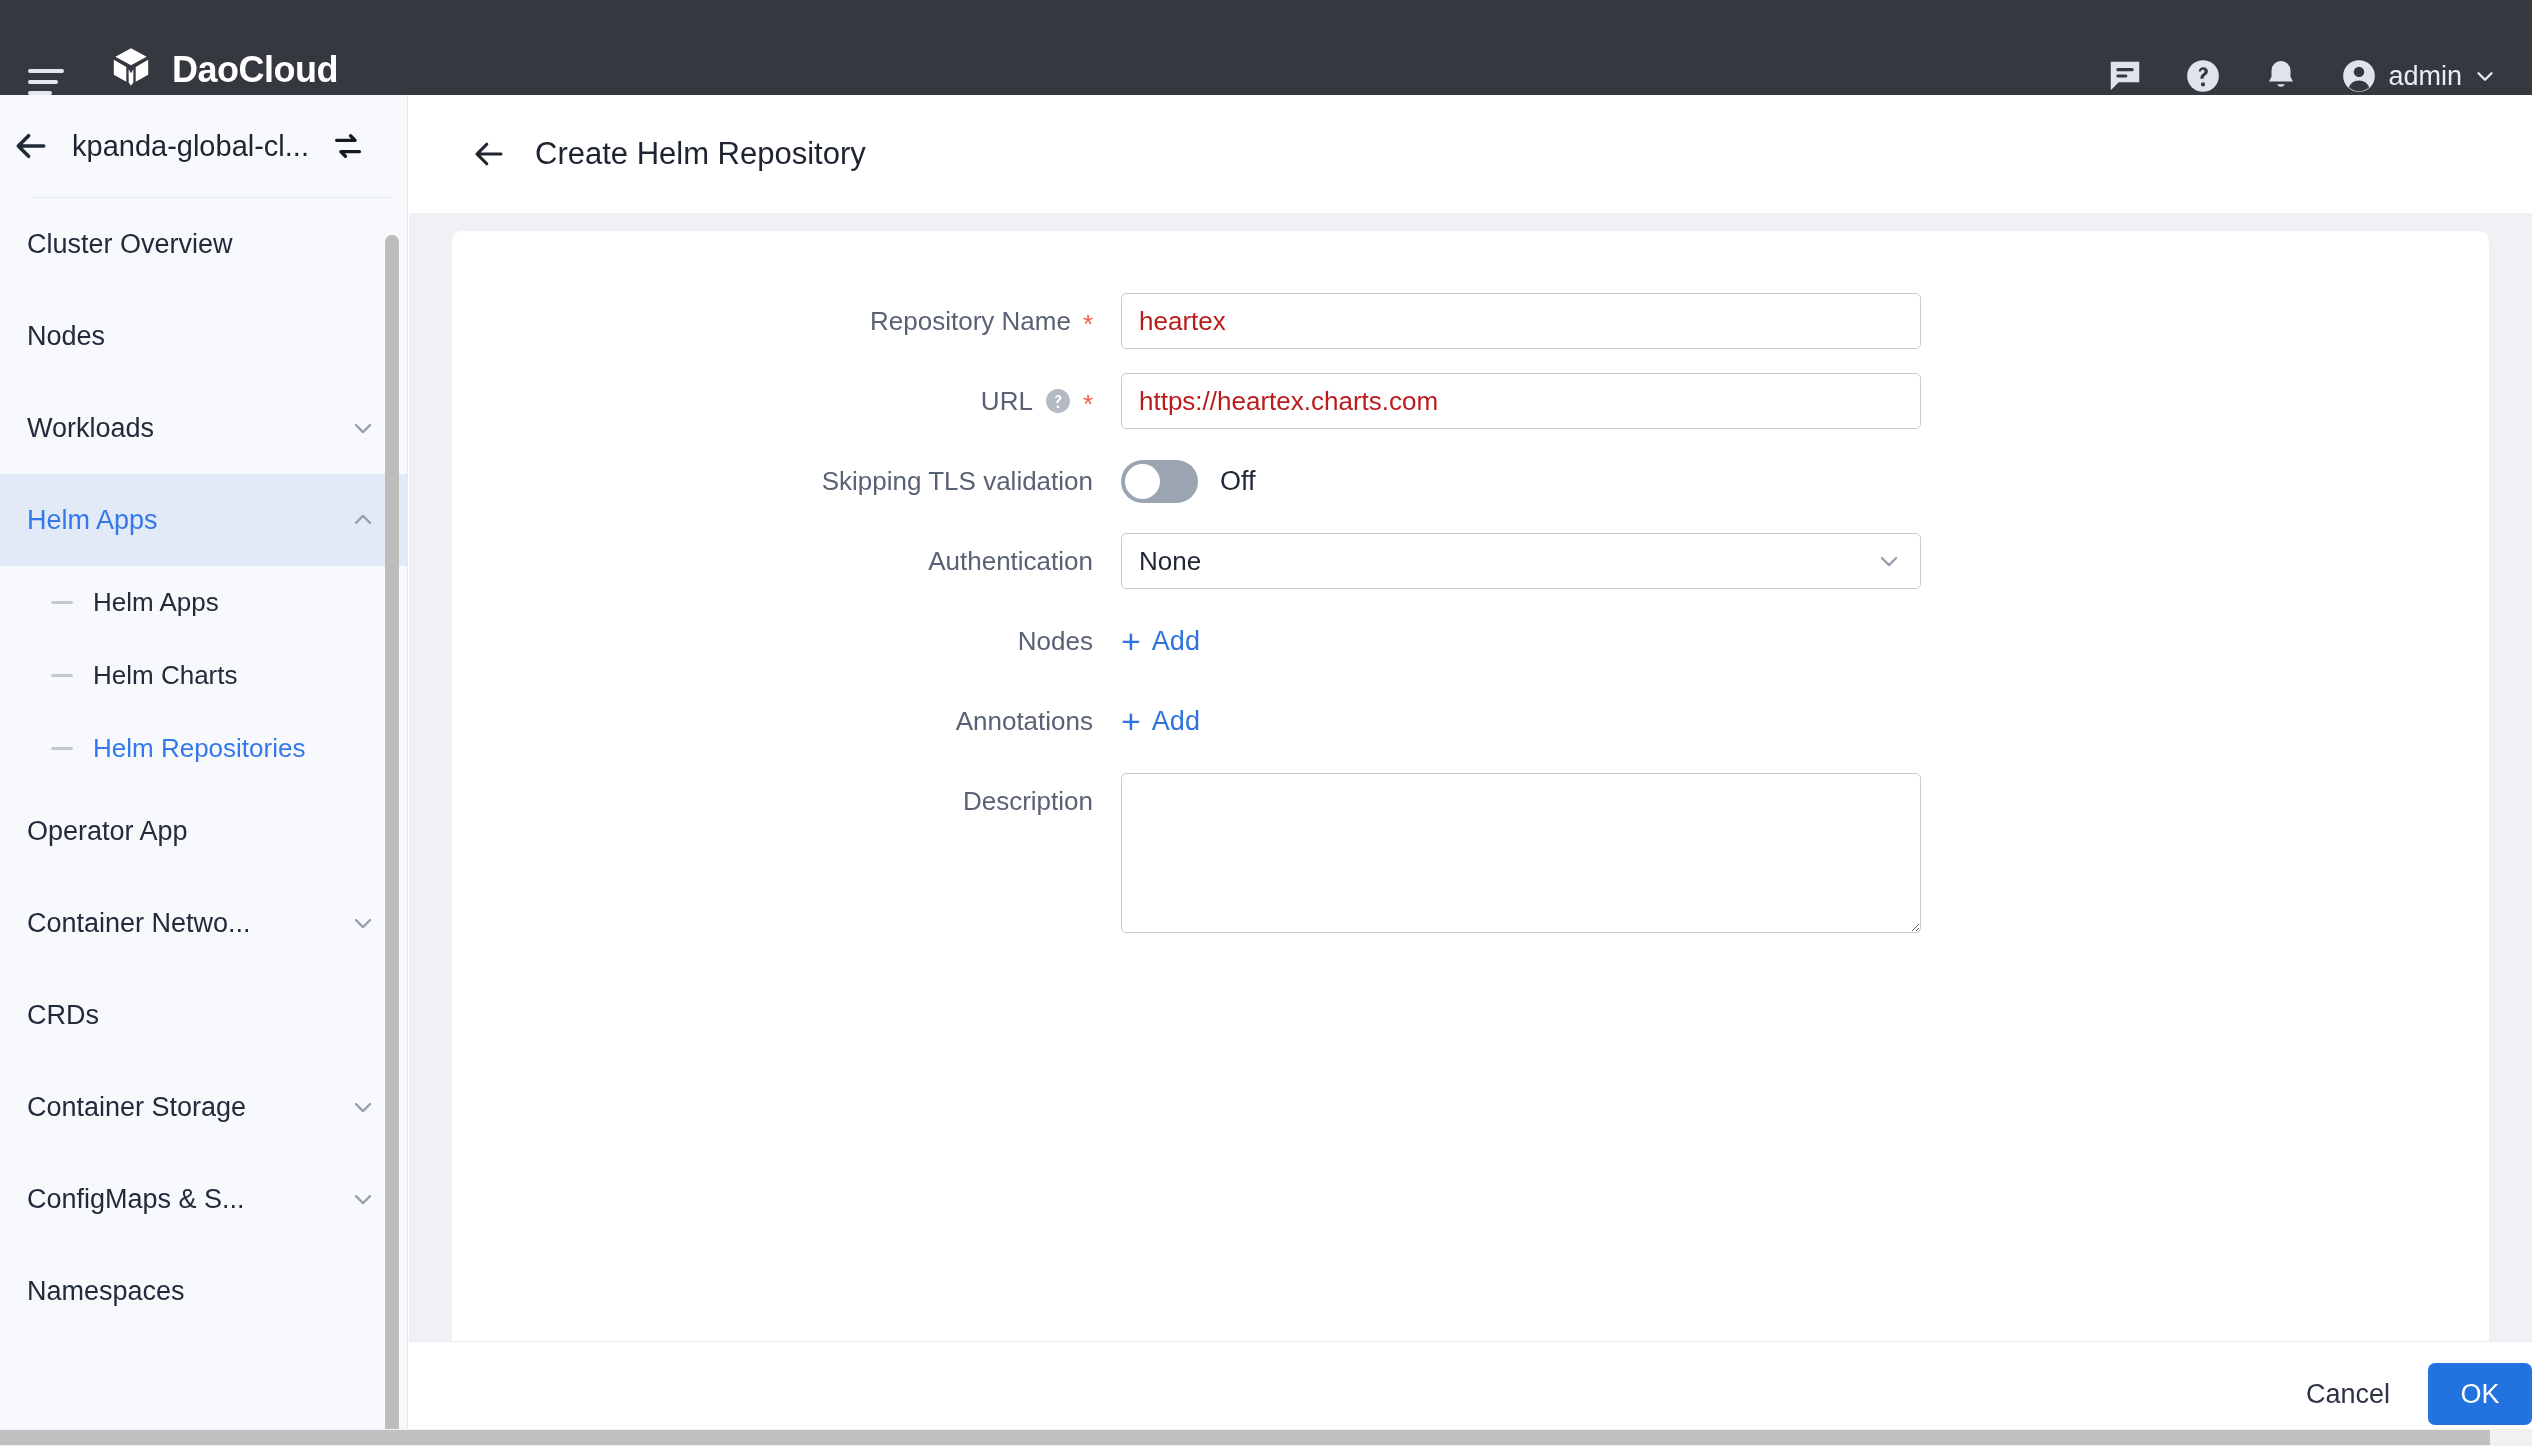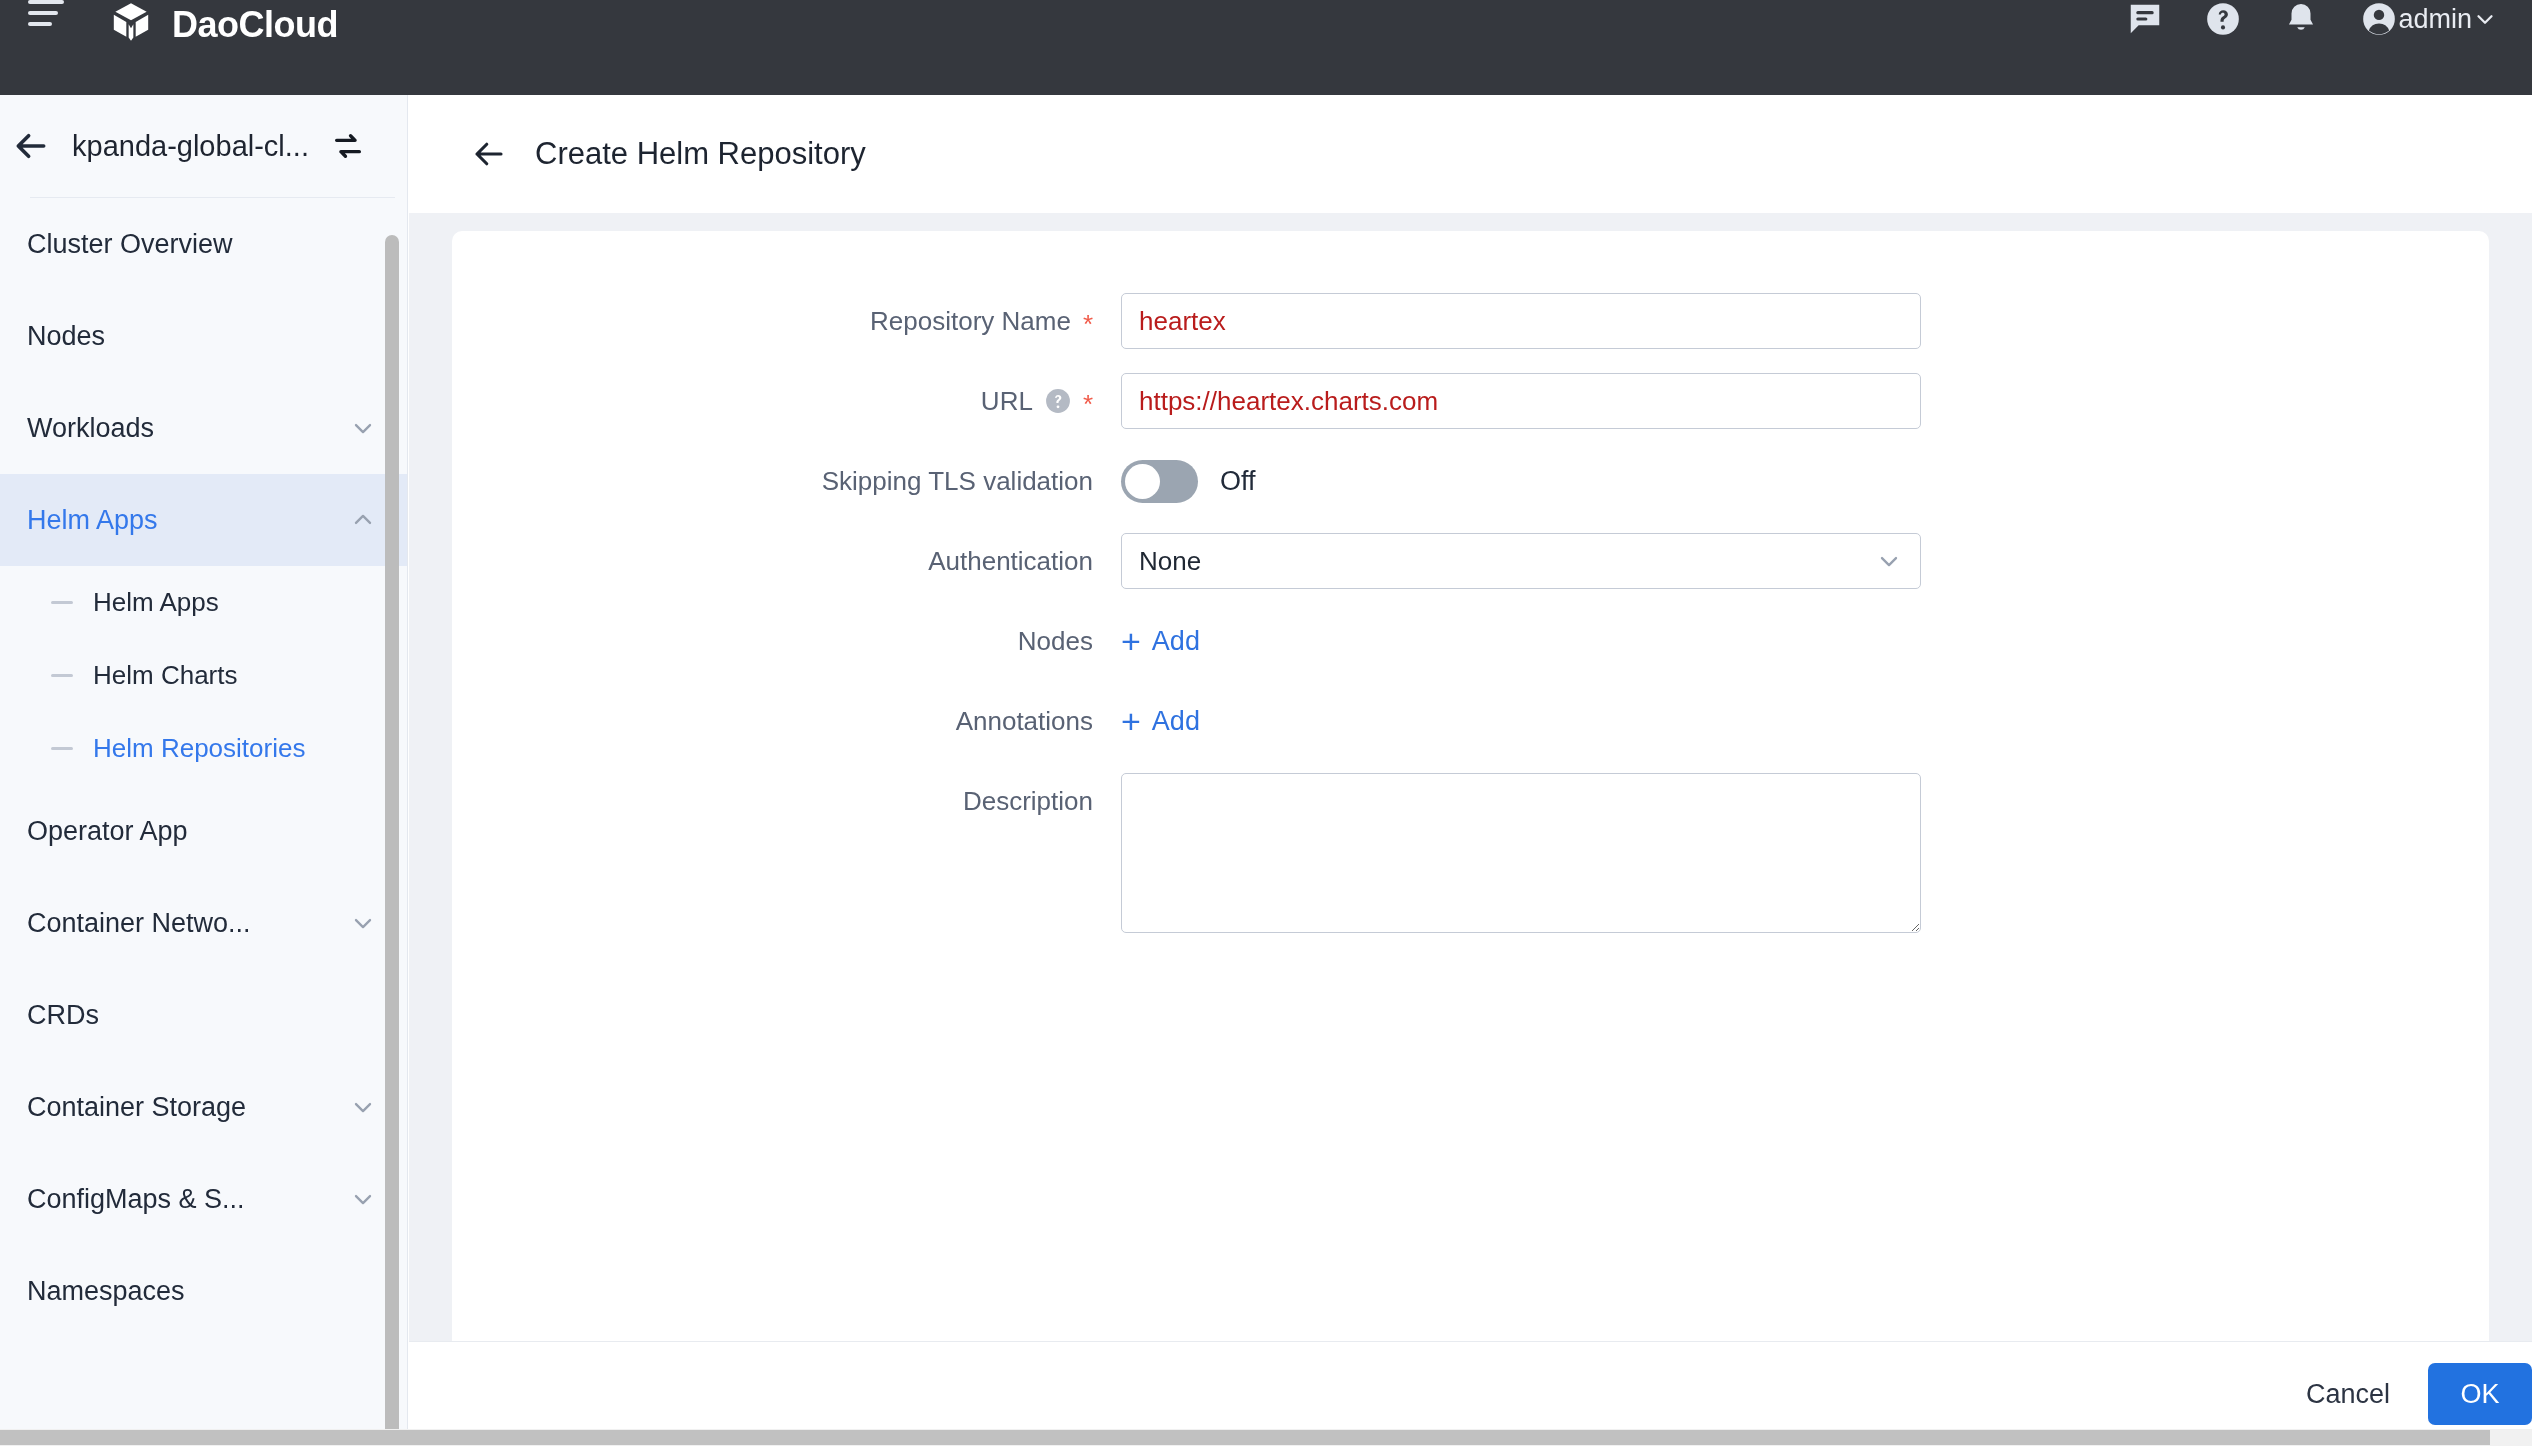--- a/index.html
+++ b/index.html
@@ -8,42 +8,42 @@
     font-family: "Liberation Sans", sans-serif;
     background: #ffffff;
     overflow: hidden;
   }
   .app { position: relative; width: 2532px; height: 1446px; }
 
   
   .topbar {
     position: absolute; left: 0; top: 0; width: 2532px; height: 95px;
     background: #35383e;
-    display: flex; align-items: flex-start;
+    display: flex; align-items: flex-end;
   }
   .hamburger {
     width: 36px; height: 26px; margin-left: 28px; margin-right: 42px;
     display: flex; flex-direction: column; justify-content: space-between;
     cursor: pointer;
   }
   .hamburger span { display: block; height: 4px; border-radius: 2px; background: #e3e7ee; }
   .hamburger span:nth-child(1) { width: 36px; }
   .hamburger span:nth-child(2) { width: 30px; }
   .hamburger span:nth-child(3) { width: 24px; }
 
   .brand { display: flex; align-items: center; gap: 16px; cursor: pointer; }
   .brand-logo { width: 50px; height: 50px; }
   .brand-name { color: #ffffff; font-size: 36px; font-weight: bold; letter-spacing: -0.5px; }
 
   .topbar-right {
     margin-left: auto; display: flex; align-items: center; gap: 40px;
     margin-right: 34px;
   }
   .ticon { width: 38px; height: 38px; cursor: pointer; display: block; }
-  .user-chip { display: flex; align-items: center; gap: 0; cursor: pointer; }
+  .user-chip { display: flex; align-items: center; gap: 10px; cursor: pointer; }
   .username { color: #e9ecf2; font-size: 27px; }
 
   
   .sidebar {
     position: absolute; left: 0; top: 95px; width: 408px; height: 1351px;
     background: #f7f9fc;
     border-right: 1px solid #e4e8ef;
     overflow: hidden;
   }
   .sidebar-head {

